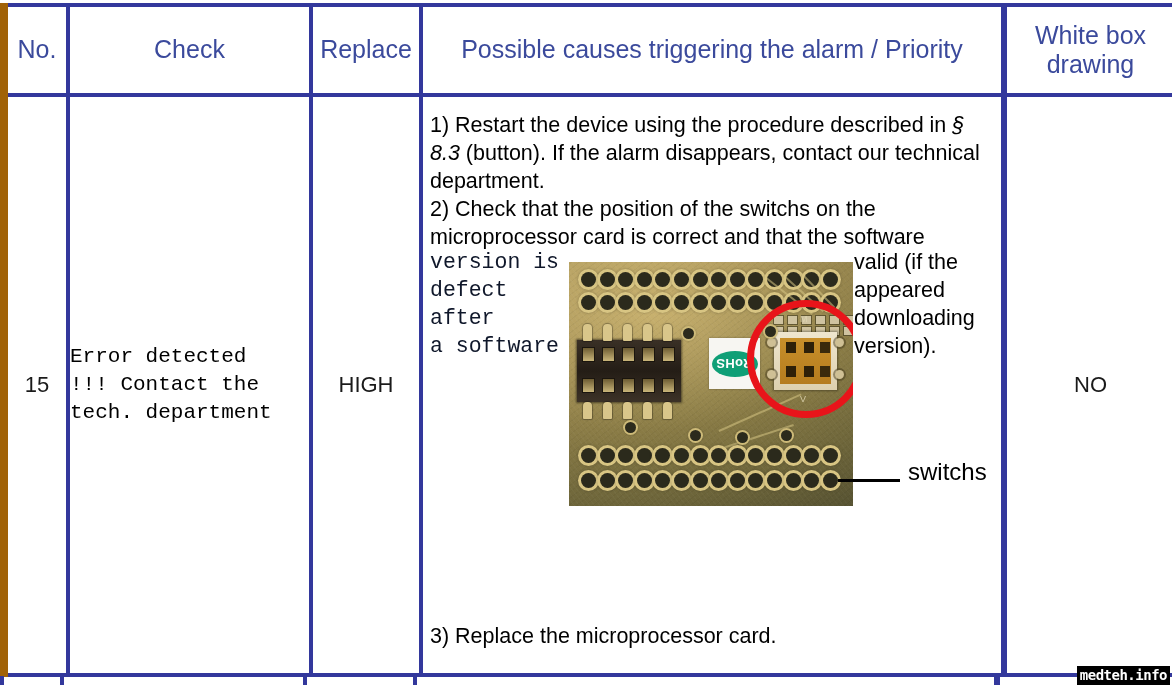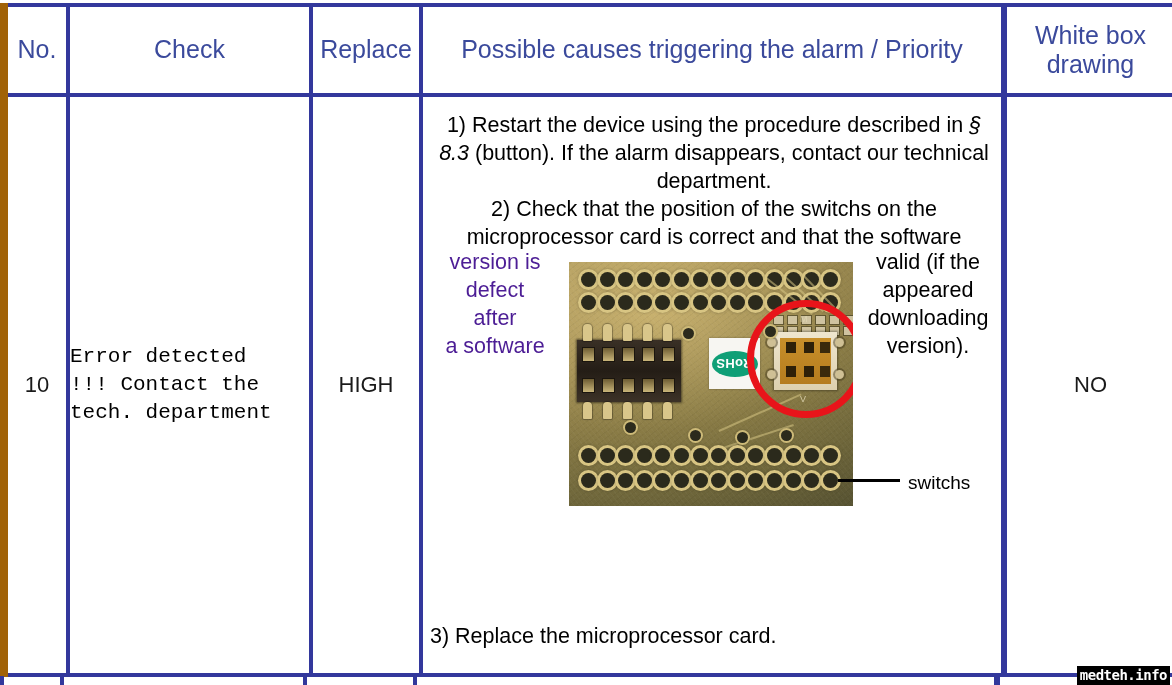--- a/index.html
+++ b/index.html
@@ -78,21 +78,20 @@
   }
   .cell-white {
     text-align: center;
     font-size: 22px;
     color: #1a1a1a;
   }
   .cell-cause {
     vertical-align: top;
     padding: 0;
     position: relative;
-    text-align: center;
   }
 
   
   .cause-inner {
     position: relative;
     width: 100%;
     height: 576px;
     padding: 0;
   }
   .cause-text {
@@ -113,21 +112,22 @@
     top: 152px;
     width: 572px;
   }
   .wrap-left {
     position: absolute;
     left: 0;
     top: 0;
     width: 130px;
     font-size: 21.5px;
     line-height: 1.30;
-    color: #4c1d95;
+    color: #0f172a;
+    font-family: Liberation Mono, monospace;
   }
   .wrap-right {
     position: absolute;
     left: 424px;
     top: 0;
     width: 148px;
     font-size: 21.5px;
     line-height: 1.30;
     color: #000000;
   }
@@ -270,22 +270,22 @@
     position: absolute;
     left: 838px;
     top: 479px;
     width: 62px;
     height: 3px;
     background: #000000;
   }
   .switchs-label {
     position: absolute;
     left: 908px;
-    top: 472px;
-    font-size: 19px;
+    top: 458px;
+    font-size: 24px;
     color: #000000;
     white-space: nowrap;
   }
 
   
   .cause-item3 {
     position: absolute;
     left: 7px;
     bottom: 22px;
     font-size: 21.5px;
@@ -342,21 +342,21 @@
       <th class="bdr-thick-l bdr-h-t bdr-h-b bdr-v-r">
         <span>White box</span>
         <br>
         <span>drawing</span>
       </th>
     </tr>
   </thead>
 
   <tbody>
     <tr class="body-row">
-      <td class="cell-no bdr-v-l bdr-h-b bdr-v-r">10</td>
+      <td class="cell-no bdr-v-l bdr-h-b bdr-v-r">15</td>
 
       <td class="cell-alarm bdr-h-b bdr-v-r">Error detected
 !!! Contact the
 tech. department</td>
 
       <td class="cell-prio bdr-h-b bdr-v-r">HIGH</td>
 
       <td class="cell-cause bdr-h-b">
         <div class="cause-inner">
 

